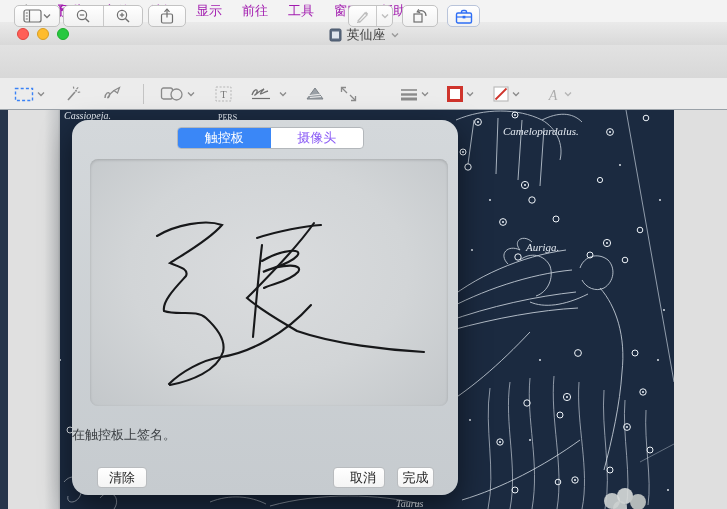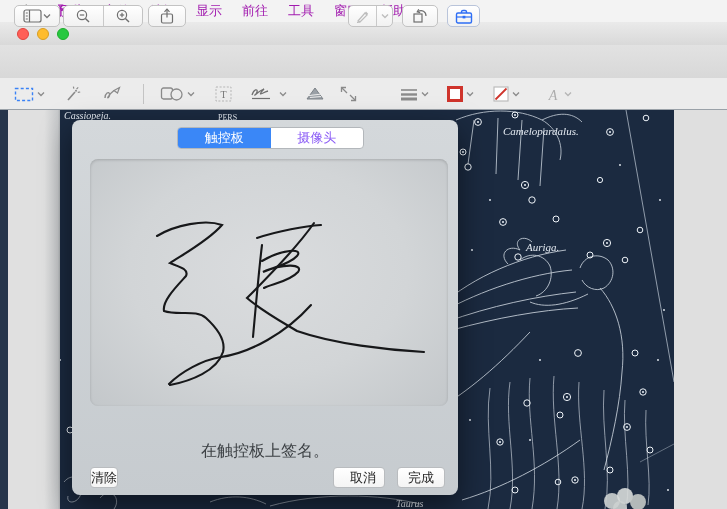--- a/index.html
+++ b/index.html
@@ -42,31 +42,31 @@
   .mk{position:absolute;top:84px;height:20px;display:flex;align-items:center;gap:3px;}
   .divider{position:absolute;top:84px;width:1px;height:20px;background:#c4c4c4;}
   
   .content{position:absolute;left:0;top:110px;width:727px;height:399px;background:#dedede;}
   .edge-strip{position:absolute;left:0;top:0;width:8px;height:399px;background:#26354b;}
   .page-margin{position:absolute;left:8px;top:0;width:52px;height:399px;
                background:linear-gradient(90deg,#e0e0e0 0 70%,#c7c9cb 96%,#aeb1b4 100%);}
   .mapwrap{position:absolute;left:60px;top:0;width:614px;height:399px;}
   .right-margin{position:absolute;left:674px;top:0;width:53px;height:399px;background:#dfdfdf;}
   
-  .dialog{position:absolute;left:72px;top:120px;width:386px;height:375px;border-radius:8px;
+  .dialog{position:absolute;left:72px;top:120px;width:386px;height:375px;border-radius:16px;
           background:linear-gradient(#d4d8db,#c6cbcf);box-shadow:0 12px 30px rgba(0,0,0,.5);}
   .tabs{position:absolute;left:105px;top:7px;width:185px;height:20px;display:flex;
         border:1px solid #b3b7bb;border-radius:4px;overflow:hidden;background:#fff;}
   .tab{flex:1;display:flex;align-items:center;justify-content:center;font-size:13px;color:#8b5cf6;}
   .tab.active{background:#3a87f7;color:#fff;}
   .sigpad{position:absolute;left:18px;top:39px;width:358px;height:247px;border-radius:8px;
           background:radial-gradient(ellipse at 50% 45%,#dadcde 0%,#d2d5d7 55%,#c3c7ca 100%);
           box-shadow:inset 0 1px 3px rgba(0,0,0,.18);}
-  .caption{position:absolute;left:0;top:306px;width:386px;text-align:center;
-           font-size:16px;color:#3c4044;margin-top:15px;}
+  .caption{position:absolute;left:0;top:306px;width:386px;
+           font-size:13px;color:#3c4044;}
   .dlgbtn{position:absolute;top:347px;height:21px;background:linear-gradient(#ffffff,#f4f4f4);
           border:1px solid #b9bcbf;border-radius:4px;box-sizing:border-box;font-size:13px;color:#222;
           display:flex;align-items:center;justify-content:center;}
   svg{display:block;}
 </style>
 </head>
 <body>
 
 <div id="screen">
 
@@ -84,20 +84,30 @@
     <span class="mitem">工具</span>
     <span class="mitem">窗口</span>
     <span class="mitem">帮助</span>
   </div>
 
   <div class="titlebar"></div>
   <div class="lights">
     <div class="light red"></div>
     <div class="light yellow"></div>
     <div class="light green"></div>
+  </div>
+  <div class="titlewrap">
+    <svg width="13" height="14" viewBox="0 0 13 14">
+        <rect x="1" y="1" width="11" height="12" rx="1.5" fill="#5a6a80" stroke="#49566b"></rect>
+        <rect x="3" y="3.5" width="7" height="7" fill="#dfe6ee"></rect>
+      </svg>
+    <span>英仙座</span>
+    <svg width="8" height="6" viewBox="0 0 8 6">
+        <polyline points="1,1.5 4,4.5 7,1.5" fill="none" stroke="#9a9a9a" stroke-width="1.4"></polyline>
+      </svg>
   </div>
 
   <div class="toolbar"></div>
 
   <div class="tbtn" style="left:14px;width:46px;">
     <svg width="20" height="14" viewBox="0 0 20 14">
         <rect x="1" y="1" width="17" height="12" rx="2" fill="none" stroke="#6e6e6e" stroke-width="1.2"></rect>
         <line x1="6.5" y1="1" x2="6.5" y2="13" stroke="#6e6e6e" stroke-width="1.2"></line>
         <line x1="2.8" y1="4" x2="4.8" y2="4" stroke="#6e6e6e"></line>
         <line x1="2.8" y1="7" x2="4.8" y2="7" stroke="#6e6e6e"></line>
@@ -428,18 +438,18 @@
           <path d="M172,86 C169,110 166,145 163,178"></path>
           <path d="M172,102 C192,90 214,89 207,97 C199,106 180,109 173,113 C194,104 214,105 208,113 C199,123 181,125 174,129"></path>
           <path d="M224,64 C206,90 176,120 157,139 C172,152 192,163 207,172 C244,185 298,191 334,193"></path>
           <path d="M221,146 C196,174 160,194 131,198 C112,201 91,213 79,225"></path>
         </g>
       </svg>
     </div>
 
     <div class="caption">在触控板上签名。</div>
 
-    <div class="dlgbtn" style="left:18px;width:28px;">清除</div>
+    <div class="dlgbtn" style="left:25px;width:50px;">清除</div>
     <div class="dlgbtn" style="left:261px;width:52px;padding-left:8px;">取消</div>
-    <div class="dlgbtn" style="left:325px;width:48px;">完成</div>
+    <div class="dlgbtn" style="left:325px;width:37px;">完成</div>
   </div>
 
 </div>
 
 </body></html>

